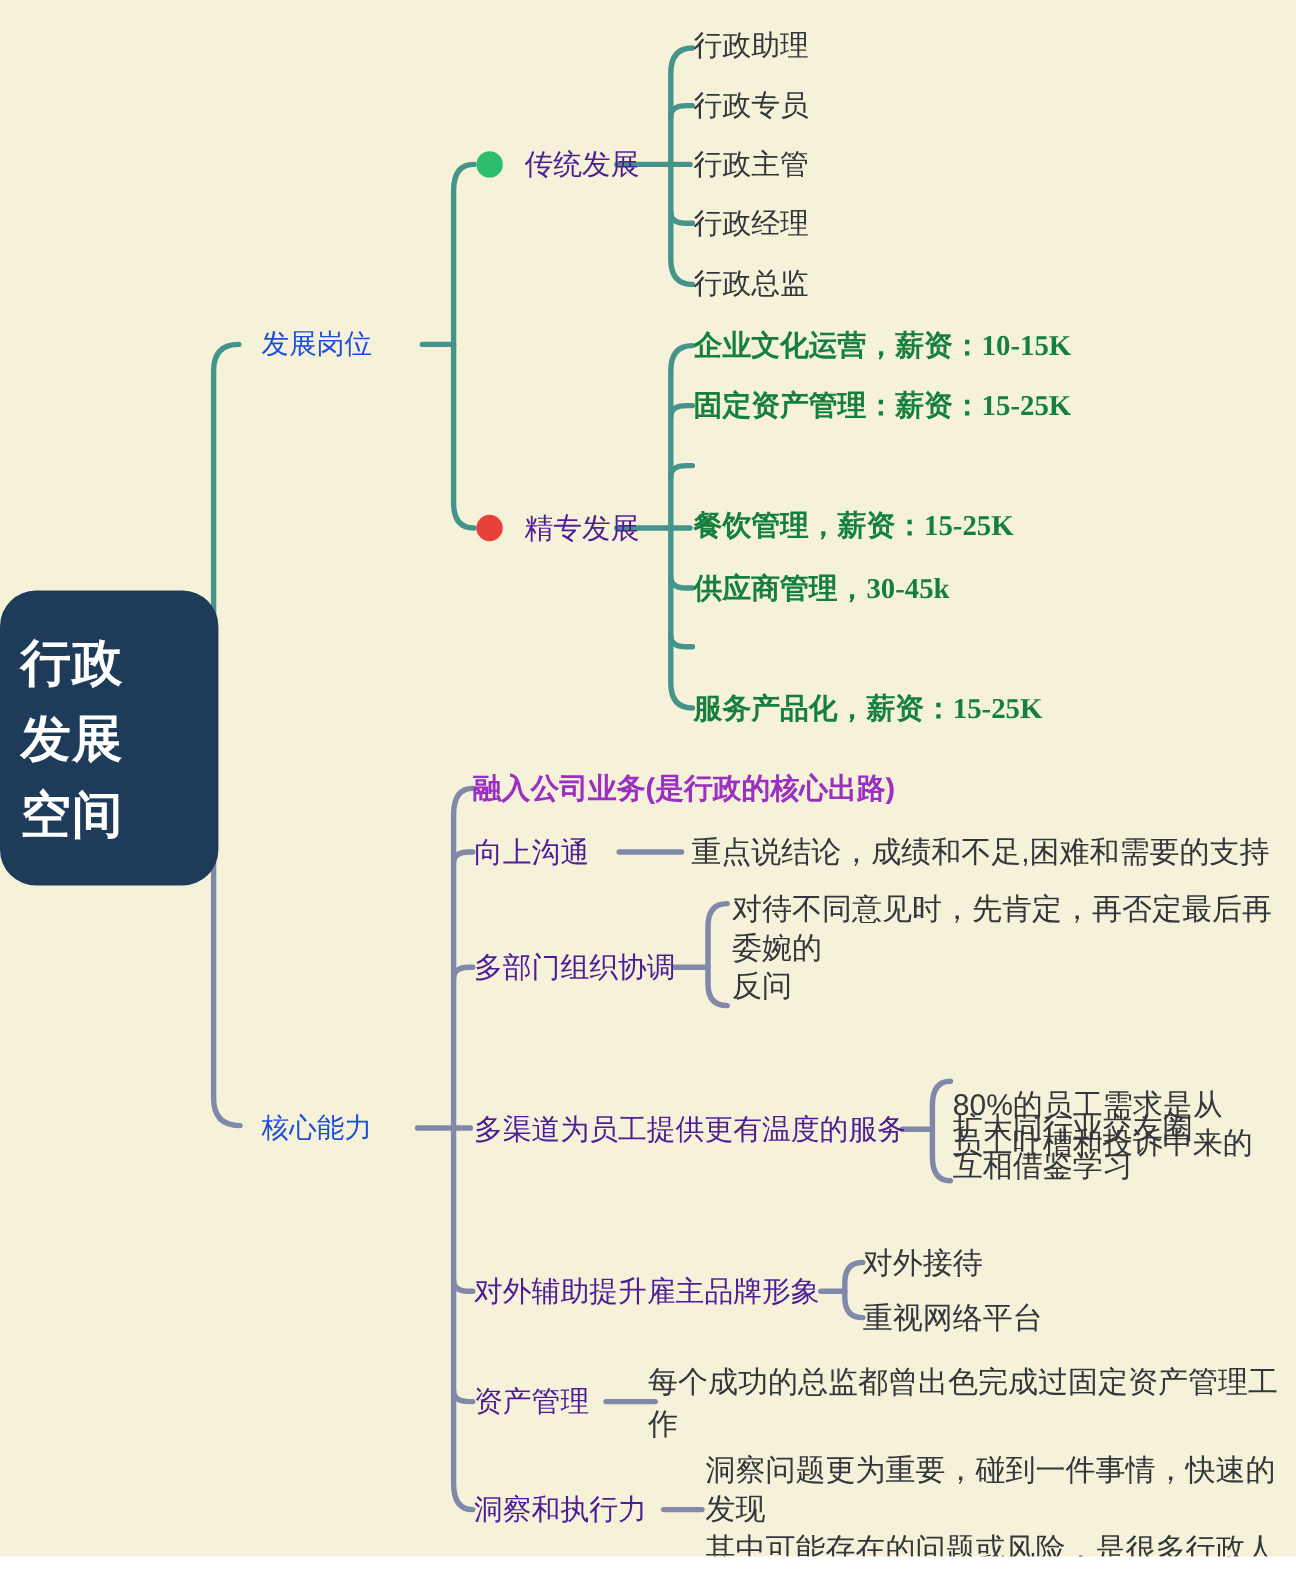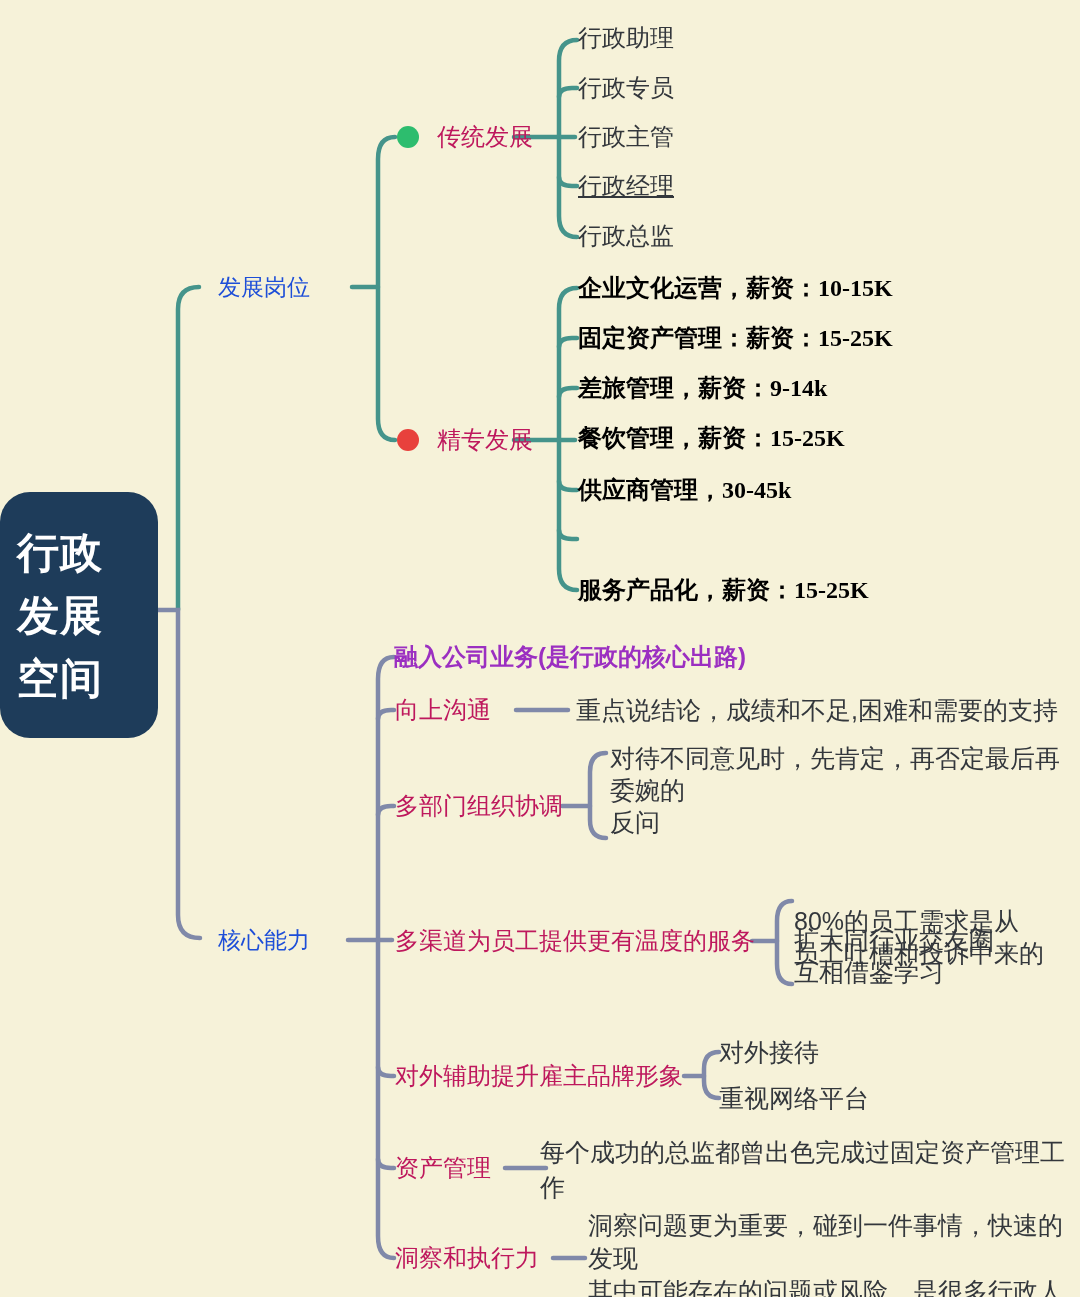--- a/index.html
+++ b/index.html
@@ -5,28 +5,28 @@
   html,body{margin:0;padding:0;}
   body{width:1080px;height:1312px;overflow:hidden;position:relative;
        background:#f6f2d9;font-family:"Liberation Sans",sans-serif;}
   .canvas{position:absolute;inset:0;width:1080px;height:1312px;}
   svg.edges{position:absolute;left:0;top:0;pointer-events:none;}
   .teal{stroke:#45948b;stroke-width:4.5;fill:none;stroke-linecap:round;}
   .slate{stroke:#8089a9;stroke-width:4.5;fill:none;stroke-linecap:round;}
 
   .node{position:absolute;white-space:nowrap;color:#33373c;}
   .vcenter{transform:translateY(-50%);}
-  .root-box{position:absolute;left:0;top:492px;width:158px;height:246px;
+  .root-box{position:absolute;left:0;top:492px;width:182px;height:246px;
             background:#1e3c5a;border-radius:30px;display:flex;align-items:center;}
   .root-label{color:#ffffff;font-weight:bold;font-size:42px;line-height:63px;
               padding-left:17px;white-space:pre-line;letter-spacing:1px;}
   .branch-label{font-size:23px;color:#1d4ed8;}
-  .sub-label{font-size:24px;color:#be185d;}
+  .sub-label{font-size:24px;color:#4c1d95;}
   .leaf{font-size:24px;color:#33373c;}
-  .salary{font-size:24px;font-weight:bold;color:#000000;
+  .salary{font-size:24px;font-weight:bold;color:#15803d;
           font-family:"Liberation Serif","DejaVu Serif",serif;}
   .highlight{font-size:24px;font-weight:bold;color:#9b2fc1;}
   .note{font-size:25px;color:#33373c;white-space:pre-line;}
   .dot{position:absolute;width:22px;height:22px;border-radius:50%;}
   .dot-green{background:#2dbd6e;}
   .dot-red{background:#e8413c;}
   .bottom-strip{position:absolute;left:0;top:1297px;width:1080px;height:15px;background:#ffffff;}
 </style>
 </head>
 <body>
@@ -74,29 +74,28 @@
   </div>
 
   <div class="node branch-label vcenter" style="left:218px;top:287px;">发展岗位</div>
 
   <span class="dot dot-green" style="left:397px;top:126px;"></span>
   <div class="node sub-label vcenter" style="left:437px;top:137px;">传统发展</div>
 
   <div class="node leaf vcenter" style="left:578px;top:38px;">行政助理</div>
   <div class="node leaf vcenter" style="left:578px;top:88px;">行政专员</div>
   <div class="node leaf vcenter" style="left:578px;top:137px;">行政主管</div>
-  <div class="node leaf vcenter" style="left:578px;top:186px;text-decoration:underline;">行政经理</div>
+  <div class="node leaf vcenter" style="left:578px;top:186px;">行政经理</div>
   <div class="node leaf vcenter" style="left:578px;top:236px;">行政总监</div>
 
   <span class="dot dot-red" style="left:397px;top:429px;"></span>
   <div class="node sub-label vcenter" style="left:437px;top:440px;text-align:right;">精专发展</div>
 
   <div class="node salary vcenter" style="left:578px;top:288px;">企业文化运营，薪资：10-15K</div>
   <div class="node salary vcenter" style="left:578px;top:338px;">固定资产管理：薪资：15-25K</div>
-  <div class="node salary vcenter" style="left:578px;top:388px;">差旅管理，薪资：9-14k</div>
   <div class="node salary vcenter" style="left:578px;top:438px;">餐饮管理，薪资：15-25K</div>
   <div class="node salary vcenter" style="left:578px;top:490px;">供应商管理，30-45k</div>
   <div class="node salary vcenter" style="left:578px;top:590px;">服务产品化，薪资：15-25K</div>
 
   <div class="node branch-label vcenter" style="left:218px;top:940px;">核心能力</div>
 
   <div class="node highlight vcenter" style="left:394px;top:657px;">融入公司业务(是行政的核心出路)</div>
 
   <div class="node sub-label vcenter" style="left:395px;top:710px;">向上沟通</div>
   <div class="node note vcenter" style="left:576px;top:710px;">重点说结论，成绩和不足,困难和需要的支持</div>

